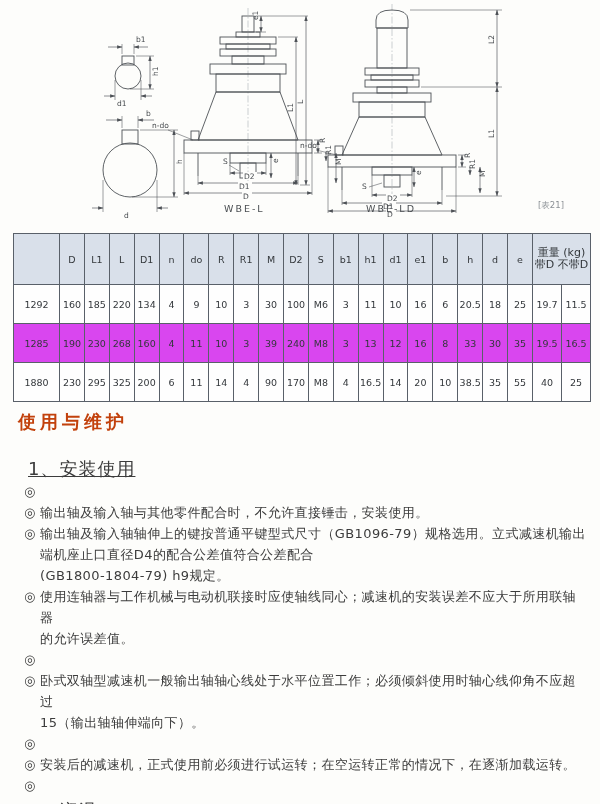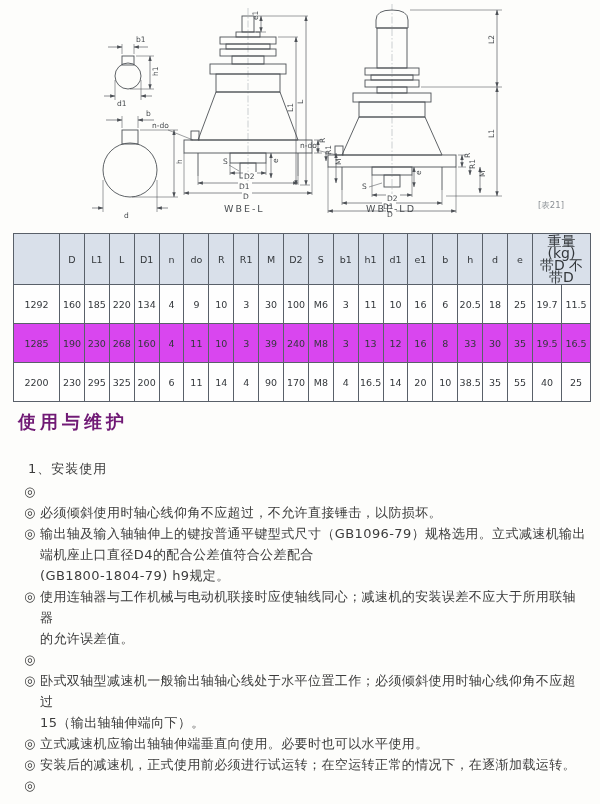--- a/index.html
+++ b/index.html
@@ -26,28 +26,28 @@
     border-collapse:collapse;table-layout:fixed;
     font-size:9.5px;color:#33373b;
   }
   .dim-table th,.dim-table td{
     border:1px solid #596069;text-align:center;vertical-align:middle;
     padding:0;font-weight:normal;overflow:hidden;
   }
   .dim-table thead th{height:50px;background:#d9e0ea;}
   .dim-table tbody td{height:38px;background:#fefefe;}
   .dim-table tbody tr:nth-child(2) td{background:#d946ef;}
-  .dim-table thead th div{line-height:12px;font-size:14px;}
+  .dim-table thead th div{line-height:12px;font-size:11px;}
   
   .content{position:absolute;top:406px;left:18px;right:14px;}
   .content h2{
     margin:4px 0 24px 0;font-size:18px;font-weight:600;
-    letter-spacing:4px;color:#701a75;
+    letter-spacing:4px;color:#c2410c;
   }
-  .sec-title{margin:4px 0 2px 10px;font-size:13px;letter-spacing:1px;line-height:21px;}
+  .sec-title{margin:4px 0 2px 10px;font-size:18px;letter-spacing:1px;line-height:21px;text-decoration:underline;}
   .bullets{list-style:none;margin:0 0 0 6px;padding:0;}
   .bullets li{display:flex;font-size:13px;line-height:21px;letter-spacing:0.4px;}
   .bullets .glyph{flex:0 0 16px;}
   .bullets .btext{white-space:pre-line;}
 </style>
 </head>
 <body>
 
 <div class="drawings">
 <svg width="600" height="230" viewBox="0 0 600 230">
@@ -325,21 +325,21 @@
         <td>12</td>
         <td>16</td>
         <td>8</td>
         <td>33</td>
         <td>30</td>
         <td>35</td>
         <td>19.5</td>
         <td>16.5</td>
       </tr>
       <tr>
-        <td>2200</td>
+        <td>1880</td>
         <td>230</td>
         <td>295</td>
         <td>325</td>
         <td>200</td>
         <td>6</td>
         <td>11</td>
         <td>14</td>
         <td>4</td>
         <td>90</td>
         <td>170</td>
@@ -360,21 +360,21 @@
 
 <div class="content">
   <h2>使用与维护</h2>
   <div class="sec-title">1、安装使用</div>
   <ul class="bullets" id="bullet-list">
       <li>
         <span class="glyph">◎</span>
       </li>
       <li>
         <span class="glyph">◎</span>
-        <span class="btext">必须倾斜使用时轴心线仰角不应超过，不允许直接锤击，以防损坏。</span>
+        <span class="btext">输出轴及输入轴与其他零件配合时，不允许直接锤击，安装使用。</span>
       </li>
       <li>
         <span class="glyph">◎</span>
         <span class="btext">输出轴及输入轴轴伸上的键按普通平键型式尺寸（GB1096-79）规格选用。立式减速机输出
 端机座止口直径D4的配合公差值符合公差配合
 (GB1800-1804-79) h9规定。</span>
       </li>
       <li>
         <span class="glyph">◎</span>
         <span class="btext">使用连轴器与工作机械与电动机联接时应使轴线同心；减速机的安装误差不应大于所用联轴器
@@ -383,21 +383,20 @@
       <li>
         <span class="glyph">◎</span>
       </li>
       <li>
         <span class="glyph">◎</span>
         <span class="btext">卧式双轴型减速机一般输出轴轴心线处于水平位置工作；必须倾斜使用时轴心线仰角不应超过
 15（输出轴轴伸端向下）。</span>
       </li>
       <li>
         <span class="glyph">◎</span>
-        <span class="btext">立式减速机应输出轴轴伸端垂直向使用。必要时也可以水平使用。</span>
       </li>
       <li>
         <span class="glyph">◎</span>
         <span class="btext">安装后的减速机，正式使用前必须进行试运转；在空运转正常的情况下，在逐渐加载运转。</span>
       </li>
       <li>
         <span class="glyph">◎</span>
       </li>
     </ul>
   <div class="sec-title">2、润滑</div>

